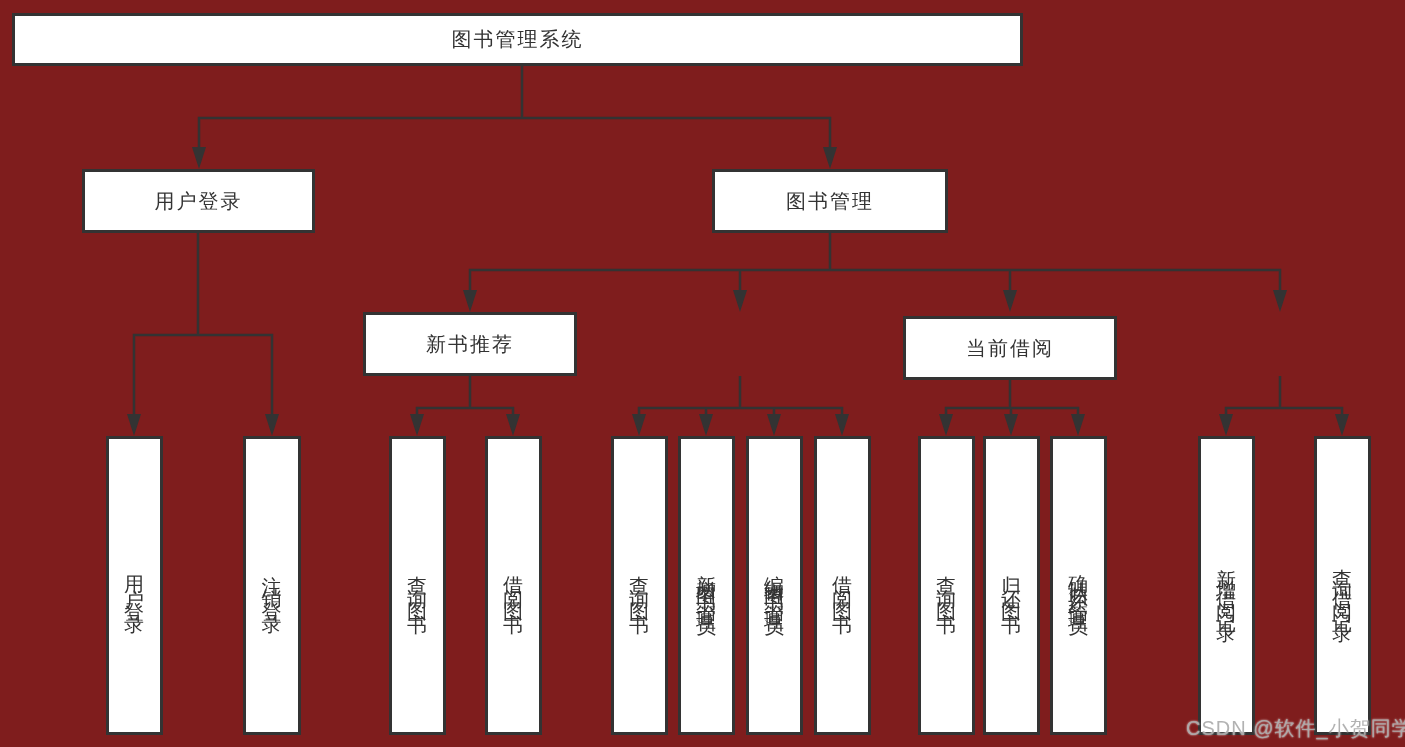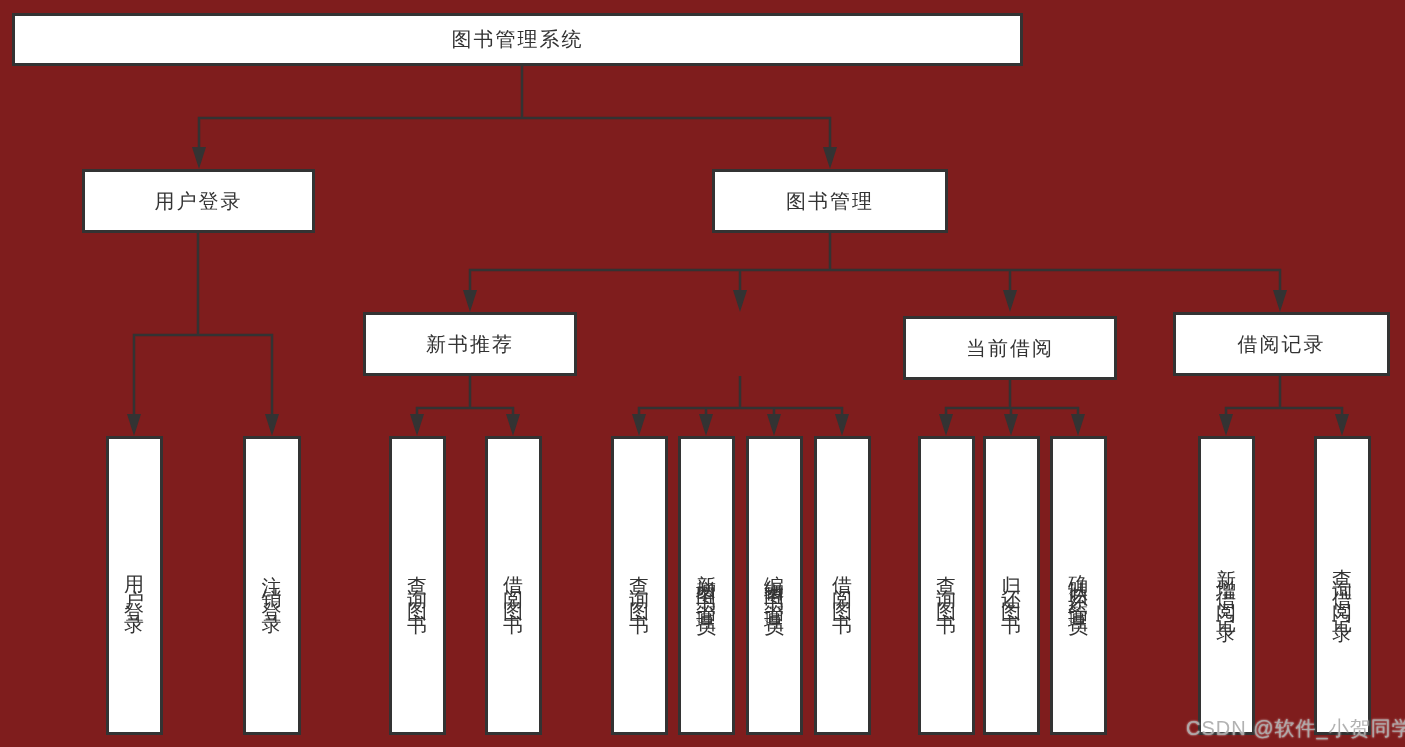--- a/index.html
+++ b/index.html
@@ -115,23 +115,20 @@
   <div class="node hbox" style="left:363px; top:312px; width:214px; height:64px">
     <span>新书推荐</span>
   </div>
 
   <div class="node hbox" style="left:712px; top:169px; width:236px; height:64px">
     <span>图书管理</span>
   </div>
   <div class="node hbox" style="left:903px; top:316px; width:214px; height:64px">
     <span>当前借阅</span>
   </div>
-  <div class="node hbox" style="left:1173px; top:312px; width:217px; height:64px">
-    <span>借阅记录</span>
-  </div>
 
   <div class="node vbox ls4" style="left:106px; top:436px; width:57px; height:299px">
     <span>用户登录</span>
   </div>
   <div class="node vbox ls4" style="left:243px; top:436px; width:58px; height:299px">
     <span>注销登录</span>
   </div>
 
   <div class="node vbox ls4" style="left:389px; top:436px; width:57px; height:299px">
     <span>查询图书</span>

